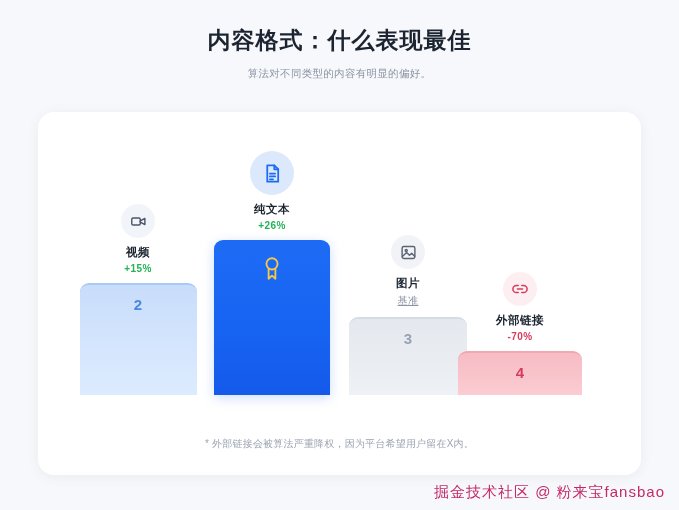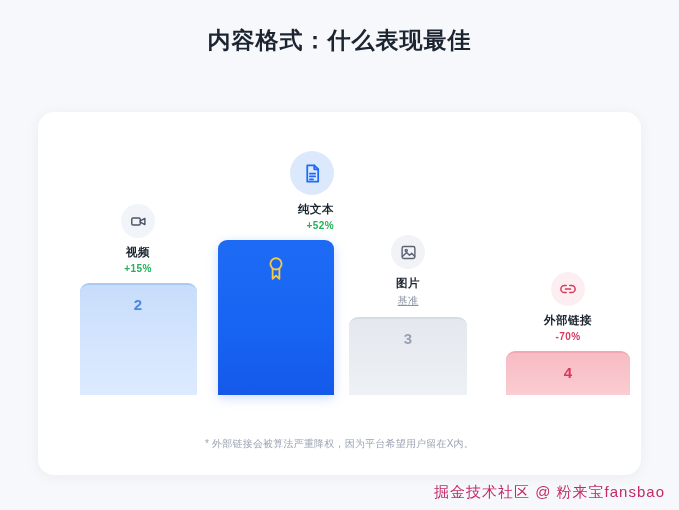--- a/index.html
+++ b/index.html
@@ -119,23 +119,23 @@
   .bar .crown {
     position: absolute;
     top: 14px;
     left: 50%;
     transform: translateX(-50%);
   }
 
   
   #col-video   { left: 38px;  width: 124px; }
   #col-text    { left = 0; }
-  #col-text    { left: 172px; width: 124px; align-items: flex-end; }
+  #col-text    { left: 172px; width: 124px; }
   #col-image   { left: 308px; width: 124px; }
-  #col-link    { left: 468px; width: 124px; }
+  #col-link    { left: 420px; width: 124px; }
 
   .bar-video {
     width: 117px; height: 112px;
     background: linear-gradient(180deg,#c8ddfb 0%,#d4e5fd 55%,#dcebfe 100%);
     border-top: 2px solid #a9c9f6;
   }
   .bar-video .rank { color: #4b87e0; }
 
   .bar-text {
     width: 116px; height: 155px;
@@ -182,20 +182,21 @@
     opacity: .92;
   }
 </style>
 </head>
 <body>
 
 <div class="page">
 
   <div class="header">
     <div class="title">内容格式：什么表现最佳</div>
+    <div class="subtitle">算法对不同类型的内容有明显的偏好。</div>
   </div>
 
   <div class="card">
     <div class="chart">
 
       <div class="col" id="col-video">
         <div class="badge" style="background:#f1f4f9">
           <span>
             <svg width="17" height="17" viewBox="0 0 24 24" fill="none" stroke="#4a5568" stroke-width="2" stroke-linecap="round" stroke-linejoin="round">
               <rect x="2.5" y="7" width="12" height="10" rx="2"></rect>
@@ -214,21 +215,21 @@
         <div class="badge lg" style="background:#dce9fd">
           <span>
             <svg width="21" height="21" viewBox="0 0 24 24" fill="none" stroke="#1d6bf5" stroke-width="2" stroke-linecap="round" stroke-linejoin="round">
               <path d="M6 2.6h8l4.5 4.5v14.3H6z"></path>
               <path d="M14 2.6v4.6h4.5"></path>
               <path d="M9 12h6M9 15.4h6M9 18.6h3.6"></path>
             </svg>
           </span>
         </div>
         <div class="cat-name">纯文本</div>
-        <div class="cat-delta" style="color:#22b357">+52%</div>
+        <div class="cat-delta" style="color:#22b357">+26%</div>
         <div class="bar bar-text">
           <span class="crown">
             <svg width="22" height="26" viewBox="0 0 24 28" fill="none" stroke="#f5c945" stroke-width="2" stroke-linecap="round" stroke-linejoin="round">
               <circle cx="12" cy="8.4" r="6.1"></circle>
               <path d="M8.3 14.1 V24.6 L12 21.2 l3.7 3.4 V14.1"></path>
             </svg>
           </span>
         </div>
       </div>
 

